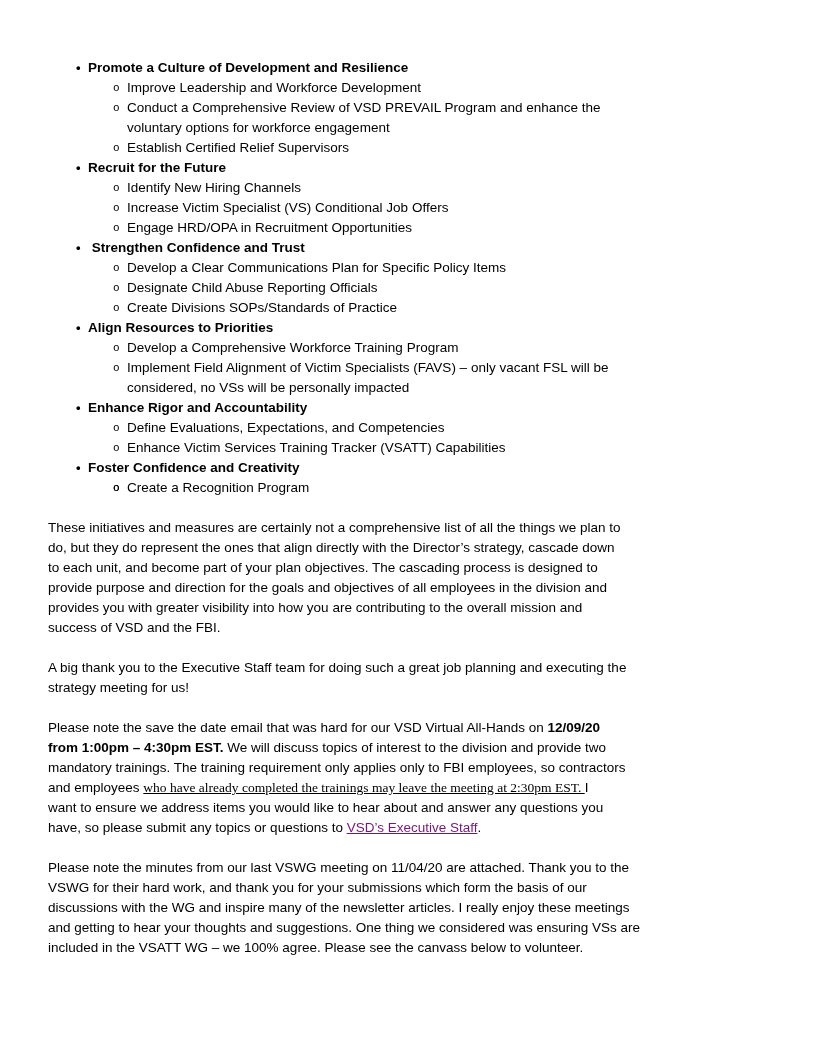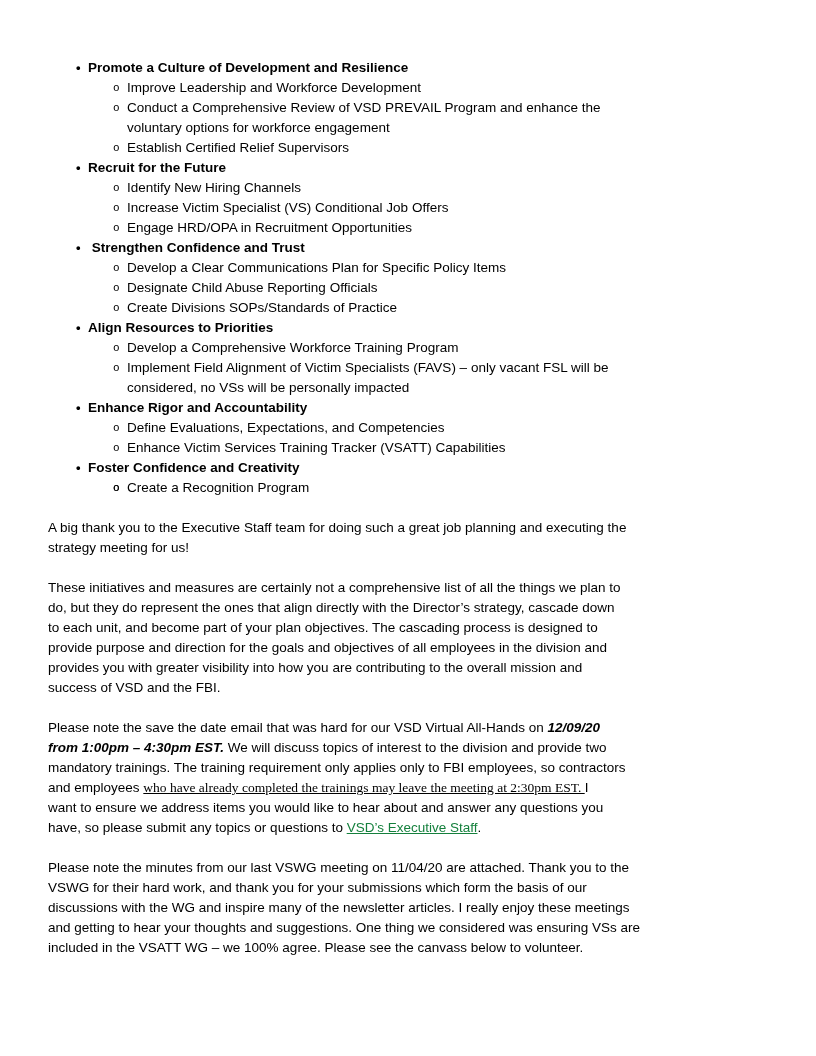--- a/index.html
+++ b/index.html
@@ -16,23 +16,23 @@
   .row { position: relative; }
   .li1 { padding-left: 40px; font-weight: 700; }
   .li2 { padding-left: 79px; font-weight: 400; }
   .mk  { position: absolute; top: 0; }
   .mk1 { left: 28px; font-size: 13px; }
   .mk2 { left: 65px; font-family: "Liberation Mono", "DejaVu Sans Mono", monospace; font-size: 11px; }
 
   
   p.para { margin: 0 0 20px 0; }
   .line { white-space: pre; }
-  .b { font-weight: 700; font-style: italic; }
+  .b { font-weight: 700; }
   .u { text-decoration: underline; font-family: Liberation Serif, serif; }
-  a.link { color: #15803d; text-decoration: underline; cursor: pointer; }
+  a.link { color: #701a75; text-decoration: underline; cursor: pointer; }
 </style>
 </head>
 <body>
 
 <div class="page">
 
   <div class="list">
 
     <div class="row li1">
       <span class="mk mk1">•</span>
@@ -119,31 +119,31 @@
       <span class="mk mk2">o</span>
     </div>
     <div class="row li2">
       <span class="mk mk2">o</span>
       <span class="line">Create a Recognition Program</span>
     </div>
 
   </div>
 
   <p class="para">
-    <span class="line">A big thank you to the Executive Staff team for doing such a great job planning and executing the</span><br>
-    <span class="line">strategy meeting for us!</span>
-  </p>
-
-  <p class="para">
     <span class="line">These initiatives and measures are certainly not a comprehensive list of all the things we plan to</span><br>
     <span class="line">do, but they do represent the ones that align directly with the Director’s strategy, cascade down</span><br>
     <span class="line">to each unit, and become part of your plan objectives. The cascading process is designed to</span><br>
     <span class="line">provide purpose and direction for the goals and objectives of all employees in the division and</span><br>
     <span class="line">provides you with greater visibility into how you are contributing to the overall mission and</span><br>
     <span class="line">success of VSD and the FBI.</span>
+  </p>
+
+  <p class="para">
+    <span class="line">A big thank you to the Executive Staff team for doing such a great job planning and executing the</span><br>
+    <span class="line">strategy meeting for us!</span>
   </p>
 
   <p class="para">
     <span class="line"><span>Please note the save the date email that was hard for our VSD Virtual All-Hands on </span><span class="b">12/09/20</span></span><br>
     <span class="line"><span class="b">from 1:00pm – 4:30pm EST.</span><span> We will discuss topics of interest to the division and provide two</span></span><br>
     <span class="line"><span>mandatory trainings. The training requirement only applies only to FBI employees, so contractors</span></span><br>
     <span class="line"><span>and employees </span><span class="u">who have already completed the trainings may leave the meeting at 2:30pm EST. </span><span>I</span></span><br>
     <span class="line"><span>want to ensure we address items you would like to hear about and answer any questions you</span></span><br>
     <span class="line"><span>have, so please submit any topics or questions to </span><a href="#" class="link">VSD’s Executive Staff</a><span>.</span></span>
   </p>

